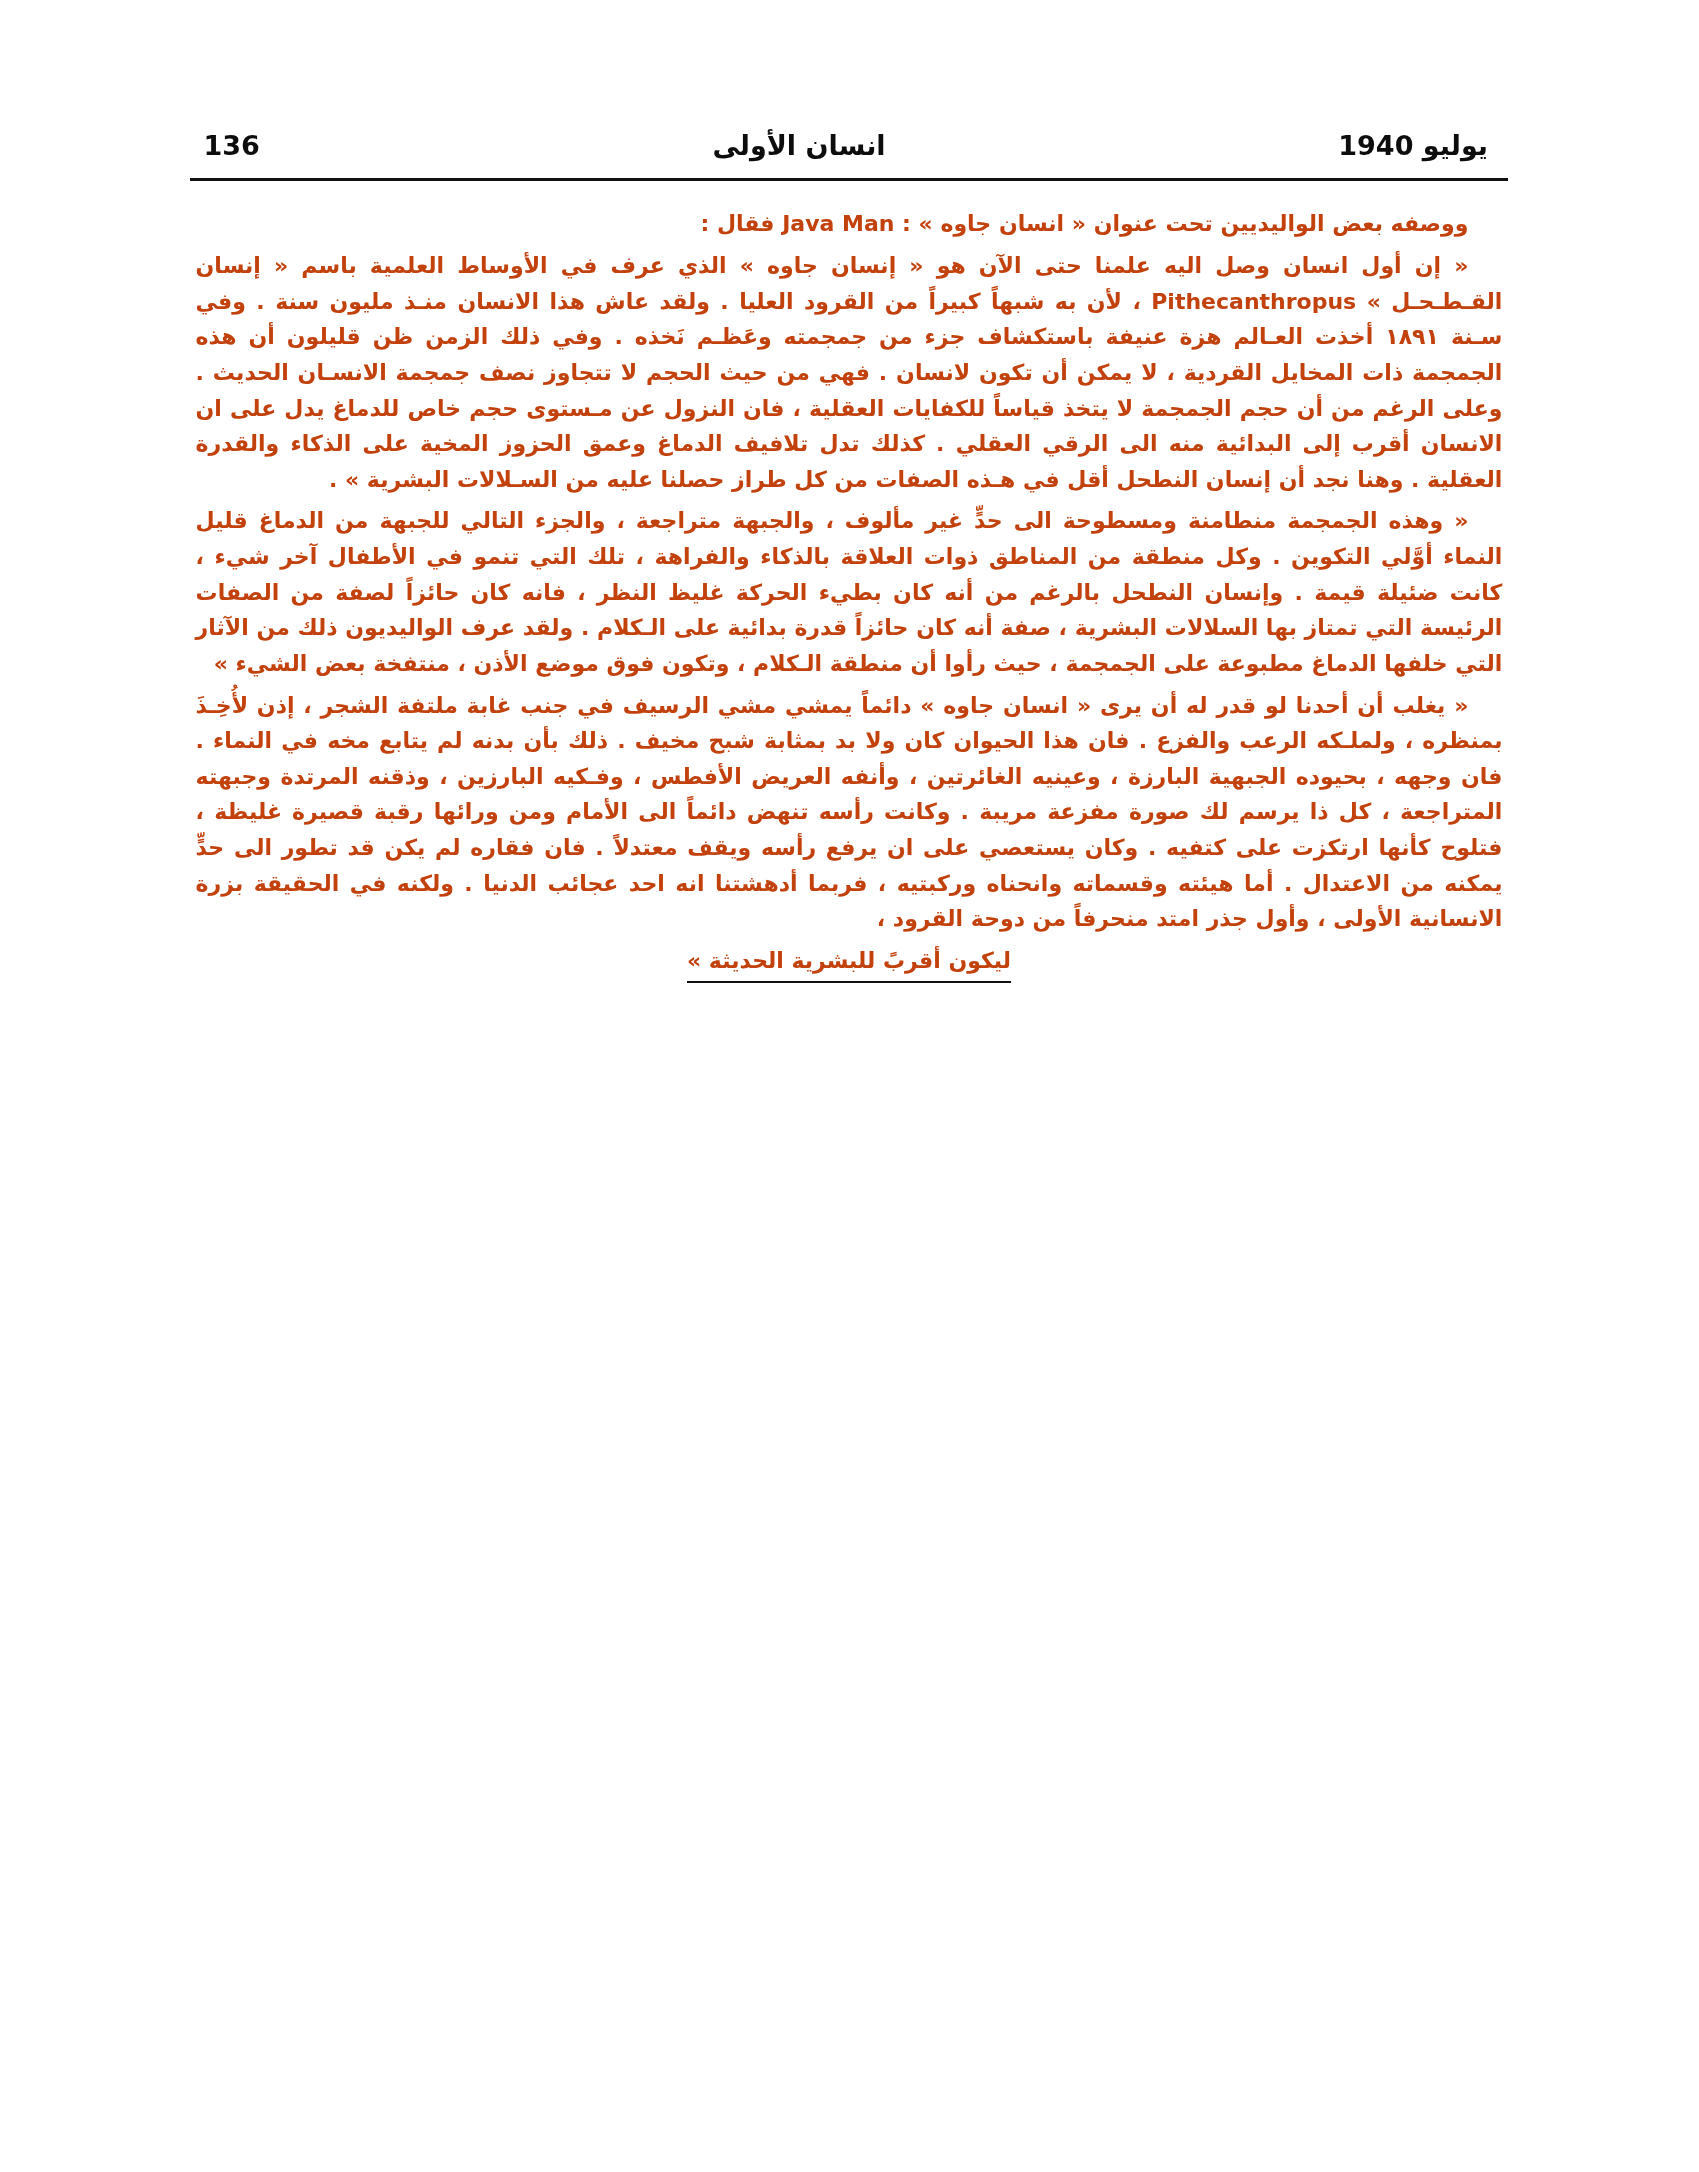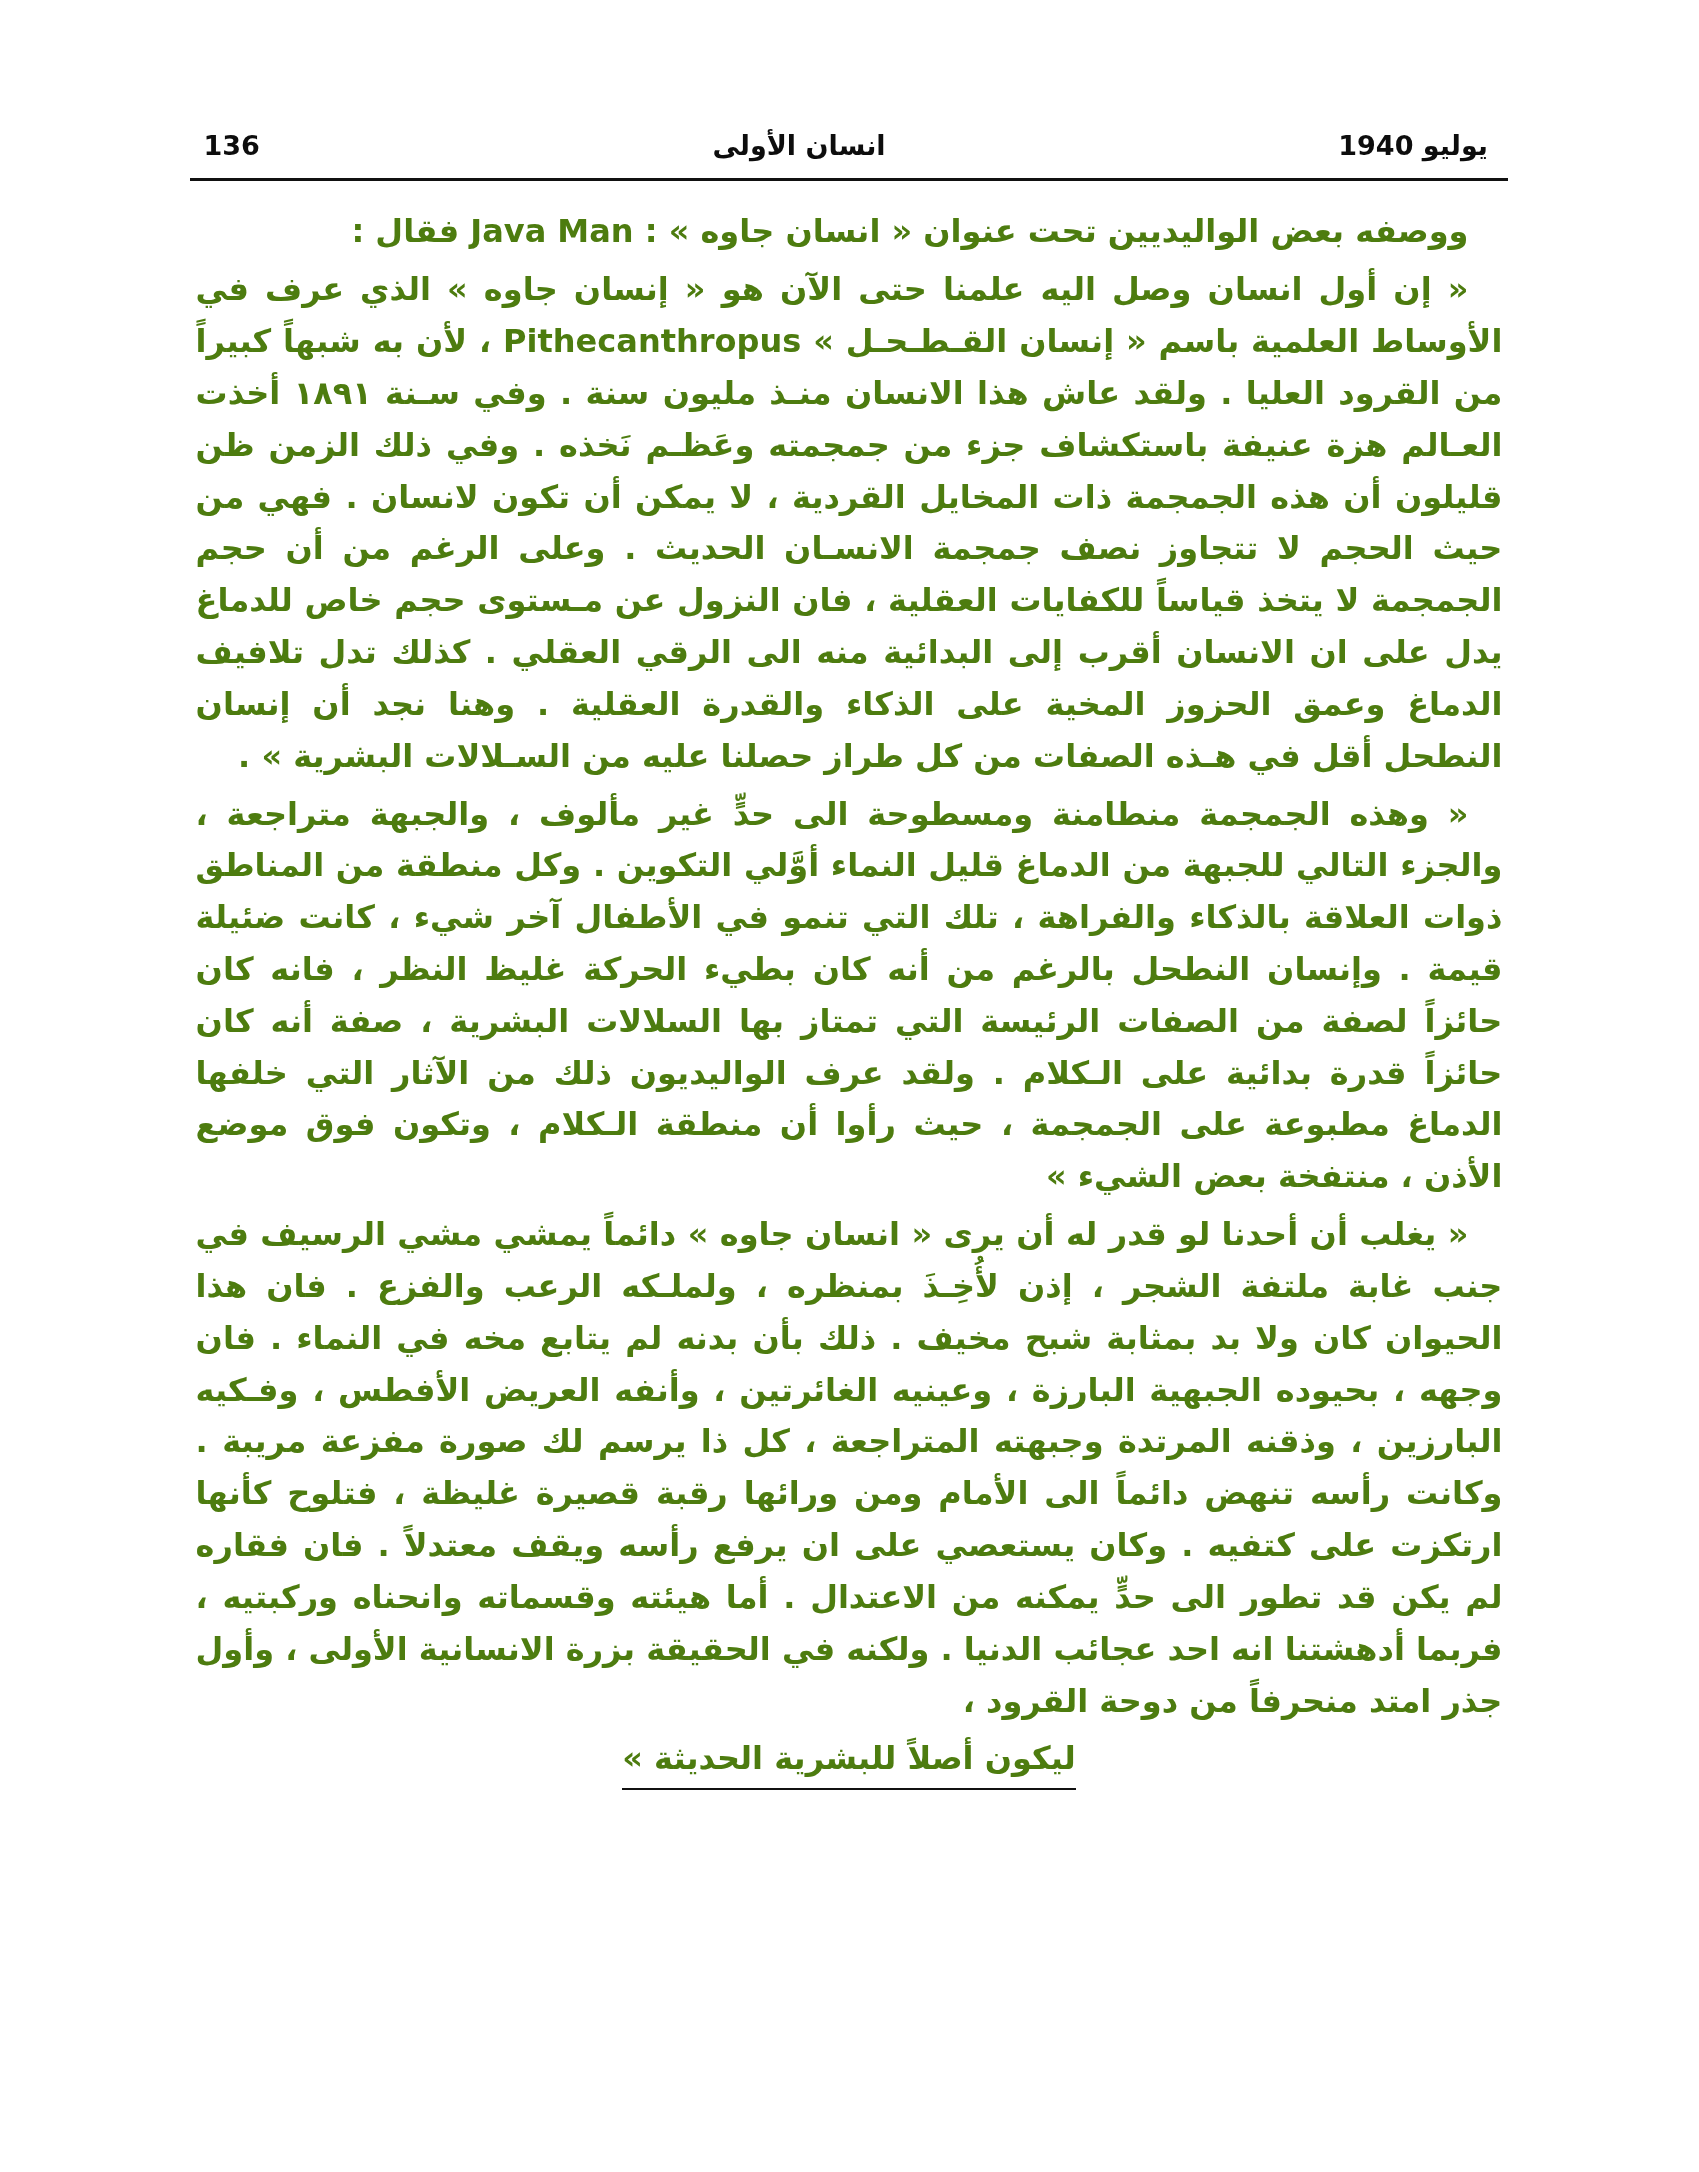--- a/index.html
+++ b/index.html
@@ -50,22 +50,22 @@
     height: 3px;
     background: #111111;
     margin: 0 4.3px 25px 4.3px;
   }
 
   
   .body {
     direction: rtl;
     text-align: justify;
     text-justify: inter-word;
-    color: #4d7c0f;
-    font-size: 32px;
+    color: #c2410c;
+    font-size: 22px;
     line-height: 1.62;
     font-weight: 700;
     padding: 0 9.6px 0 9.6px;
   }
   .para {
     margin: 0 0 6px 0;
     text-align: justify;
   }
   .para.indent {
     text-indent: 34px;
@@ -96,19 +96,19 @@
     </div>
 
     <div class="rule"></div>
 
     <div class="body">
       <p class="para indent">ووصفه بعض الواليديين تحت عنوان « انسان جاوه » : Java Man فقال :</p>
       <p class="para indent">« إن أول انسان وصل اليه علمنا حتى الآن هو « إنسان جاوه » الذي عرف في الأوساط العلمية باسم « إنسان القـطـحـل » Pithecanthropus ، لأن به شبهاً كبيراً من القرود العليا . ولقد عاش هذا الانسان منـذ مليون سنة . وفي سـنة ١٨٩١ أخذت العـالم هزة عنيفة باستكشاف جزء من جمجمته وعَظـم نَخذه . وفي ذلك الزمن ظن قليلون أن هذه الجمجمة ذات المخايل القردية ، لا يمكن أن تكون لانسان . فهي من حيث الحجم لا تتجاوز نصف جمجمة الانسـان الحديث . وعلى الرغم من أن حجم الجمجمة لا يتخذ قياساً للكفايات العقلية ، فان النزول عن مـستوى حجم خاص للدماغ يدل على ان الانسان أقرب إلى البدائية منه الى الرقي العقلي . كذلك تدل تلافيف الدماغ وعمق الحزوز المخية على الذكاء والقدرة العقلية . وهنا نجد أن إنسان النطحل أقل في هـذه الصفات من كل طراز حصلنا عليه من السـلالات البشرية » .</p>
       <p class="para indent gap">« وهذه الجمجمة منطامنة ومسطوحة الى حدٍّ غير مألوف ، والجبهة متراجعة ، والجزء التالي للجبهة من الدماغ قليل النماء أوَّلي التكوين . وكل منطقة من المناطق ذوات العلاقة بالذكاء والفراهة ، تلك التي تنمو في الأطفال آخر شيء ، كانت ضئيلة قيمة . وإنسان النطحل بالرغم من أنه كان بطيء الحركة غليظ النظر ، فانه كان حائزاً لصفة من الصفات الرئيسة التي تمتاز بها السلالات البشرية ، صفة أنه كان حائزاً قدرة بدائية على الـكلام . ولقد عرف الواليديون ذلك من الآثار التي خلفها الدماغ مطبوعة على الجمجمة ، حيث رأوا أن منطقة الـكلام ، وتكون فوق موضع الأذن ، منتفخة بعض الشيء »</p>
       <p class="para indent">« يغلب أن أحدنا لو قدر له أن يرى « انسان جاوه » دائماً يمشي مشي الرسيف في جنب غابة ملتفة الشجر ، إذن لأُخِـذَ بمنظره ، ولملـكه الرعب والفزع . فان هذا الحيوان كان ولا بد بمثابة شبح مخيف . ذلك بأن بدنه لم يتابع مخه في النماء . فان وجهه ، بحيوده الجبهية البارزة ، وعينيه الغائرتين ، وأنفه العريض الأفطس ، وفـكيه البارزين ، وذقنه المرتدة وجبهته المتراجعة ، كل ذا يرسم لك صورة مفزعة مريبة . وكانت رأسه تنهض دائماً الى الأمام ومن ورائها رقبة قصيرة غليظة ، فتلوح كأنها ارتكزت على كتفيه . وكان يستعصي على ان يرفع رأسه ويقف معتدلاً . فان فقاره لم يكن قد تطور الى حدٍّ يمكنه من الاعتدال . أما هيئته وقسماته وانحناه وركبتيه ، فربما أدهشتنا انه احد عجائب الدنيا . ولكنه في الحقيقة بزرة الانسانية الأولى ، وأول جذر امتد منحرفاً من دوحة القرود ،</p>
       <p class="para closing">
-        <span class="underline">ليكون أصلاً للبشرية الحديثة »</span>
+        <span class="underline">ليكون أقربً للبشرية الحديثة »</span>
       </p>
     </div>
 
   </div>
 </div>
 
 
 </body></html>

